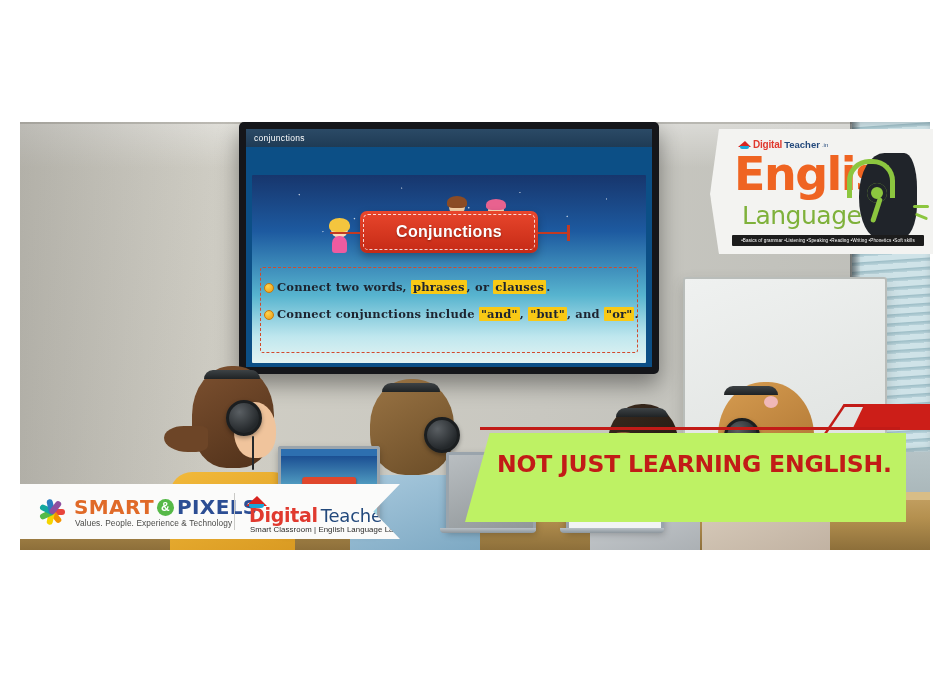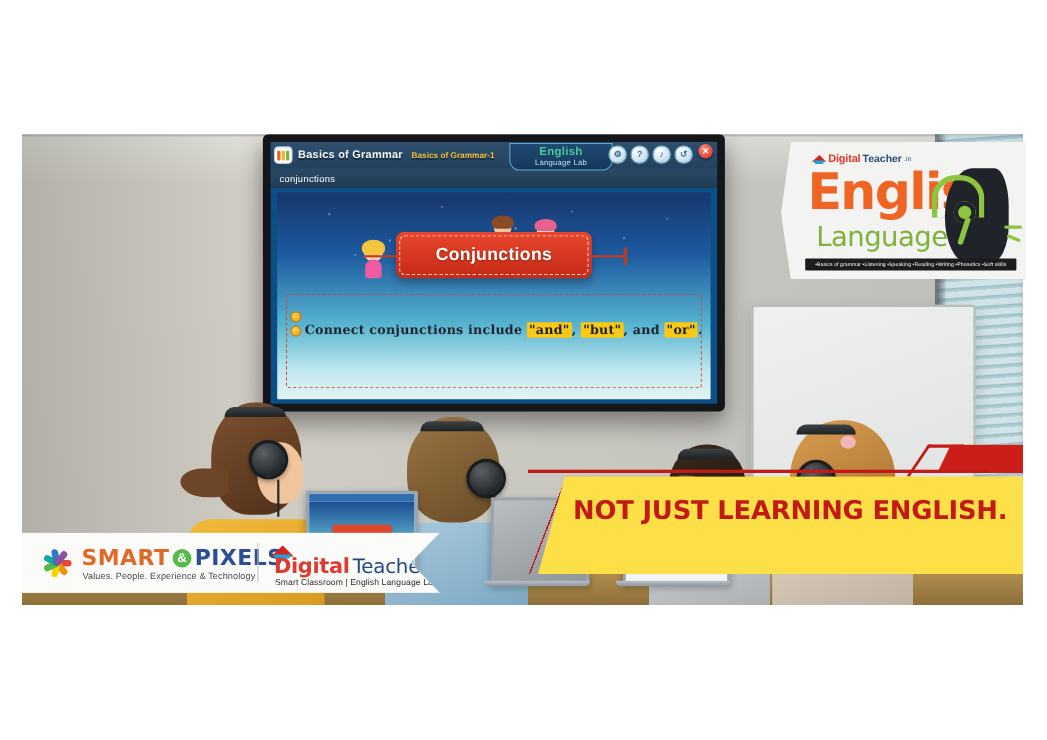--- a/index.html
+++ b/index.html
@@ -189,22 +189,22 @@
       border-radius:2px;transform:rotate(22deg);}
 
   
   #red-line{position:absolute;left:480px;top:427px;width:420px;height:3px;background:#c21b17;}
   #red-block{position:absolute;left:852px;top:404px;width:78px;height:26px;background:#cc1e18;
        clip-path:polygon(16% 0%,100% 0%,100% 100%,0% 100%);}
   #red-hook{position:absolute;left:834px;top:404px;width:30px;height:26px;
        border-top:3px solid #c21b17;border-left:3px solid #c21b17;transform:skewX(-34deg);}
 
   
-  #tagline{position:absolute;left:489px;top:433px;width:441px;height:89px;
-       background:#fde047;clip-path:polygon(5.6% 0%,100% 0%,100% 100%,0% 100%);
+  #tagline{position:absolute;left:465px;top:433px;width:441px;height:89px;
+       background:#bef264;clip-path:polygon(5.6% 0%,100% 0%,100% 100%,0% 100%);
        box-shadow:0 3px 10px rgba(0,0,0,.16);}
   #tagline-edge{position:absolute;left:481px;top:433px;width:34px;height:89px;
        background:linear-gradient(to bottom right,transparent 49.4%,#c21b17 49.4%,#c21b17 51.4%,transparent 51.4%);}
   .tag-l1,.tag-l2{position:absolute;left:32px;color:#c21b17;font-weight:bold;
        font-size:23.5px;letter-spacing:-.2px;white-space:nowrap;
        font-family:"DejaVu Sans",sans-serif;}
   .tag-l1{top:17px;}
   .tag-l2{top:48px;left:18px;}
 
   
@@ -248,42 +248,20 @@
 
   <div class="blinds"></div>
   <div class="blinds-edge"></div>
   <div class="blind-frame"></div>
 
   <div class="whiteboard"></div>
 
   <div id="tv">
     <div id="tv-inner">
 
-      <div class="app-bar">
-        <div class="app-logo">
-          <i></i>
-            <i></i>
-            <i></i>
-        </div>
-        <div class="app-title">Basics of Grammar</div>
-        <div class="app-sub">Basics of Grammar-1</div>
-
-        <div class="tv-badge">
-          <b>English</b>
-          <span>Language Lab</span>
-        </div>
-
-        <div class="tv-tools">
-          <div class="tv-tool">⚙</div>
-          <div class="tv-tool">?</div>
-          <div class="tv-tool">♪</div>
-          <div class="tv-tool">↺</div>
-        </div>
-        <div class="tv-close">✕</div>
-      </div>
 
       <div class="app-row2">
         <div class="lesson-name">conjunctions</div>
       </div>
 
       <div class="slide">
         <div class="stars"></div>
 
         <div class="kid kidA">
           <div class="head" style="left:0;top:0;width:17px;height:17px;background:#f7d9b8;"></div>
@@ -304,20 +282,21 @@
         <div class="plaque">
           <div class="plaque-rodL"></div>
           <div class="plaque-rodR"></div>
           <div class="plaque-pin"></div>
           <span>Conjunctions</span>
         </div>
 
         <div class="content-box">
           <div class="bullet">
             <span class="dot"></span>
+            <span><span>Connect two words, </span><span class="hl">phrases</span><span>, or </span><span class="hl">clauses</span><span>.</span></span>
           </div>
           <div class="bullet">
             <span class="dot"></span>
             <span><span>Connect conjunctions include </span><span class="hl">"and"</span><span>, </span><span class="hl">"but"</span><span>, and </span><span class="hl">"or"</span><span>.</span></span>
           </div>
         </div>
       </div>
     </div>
   </div>
 

